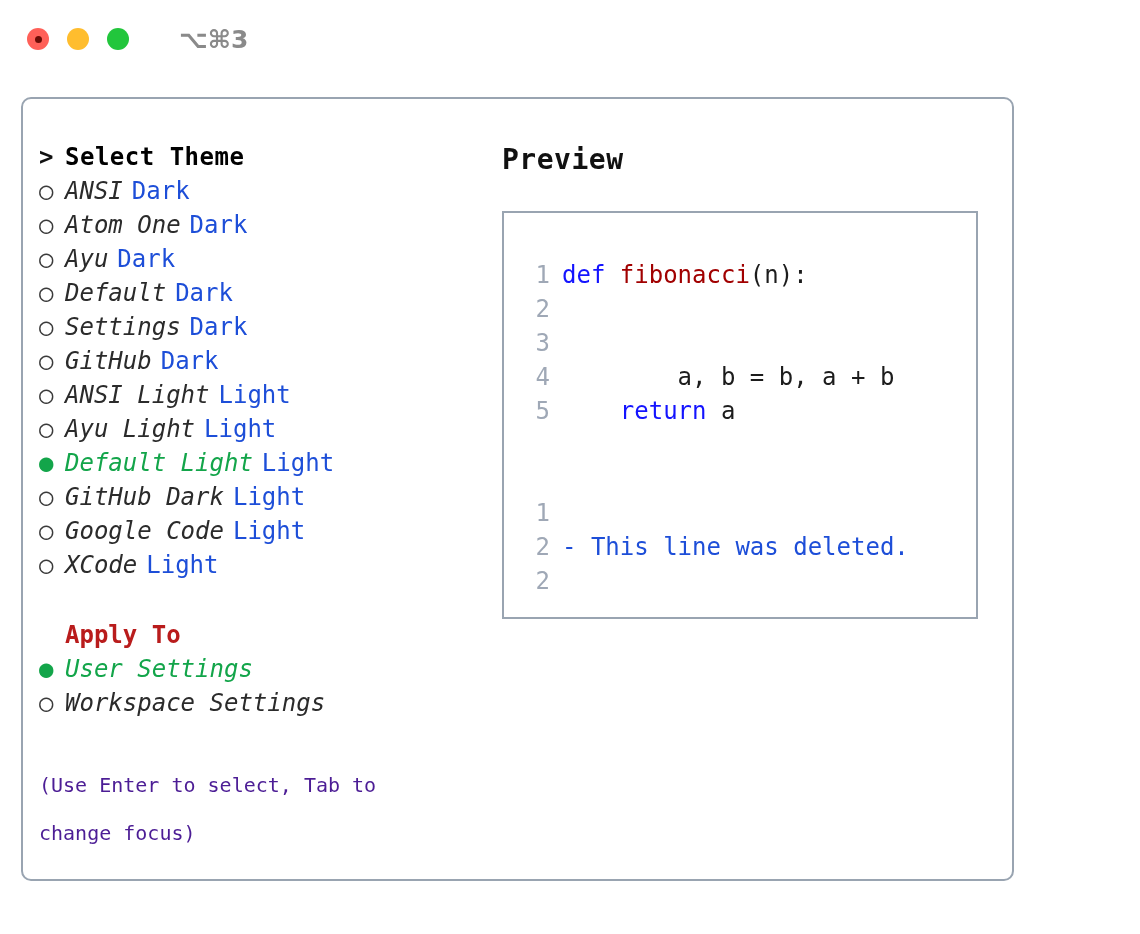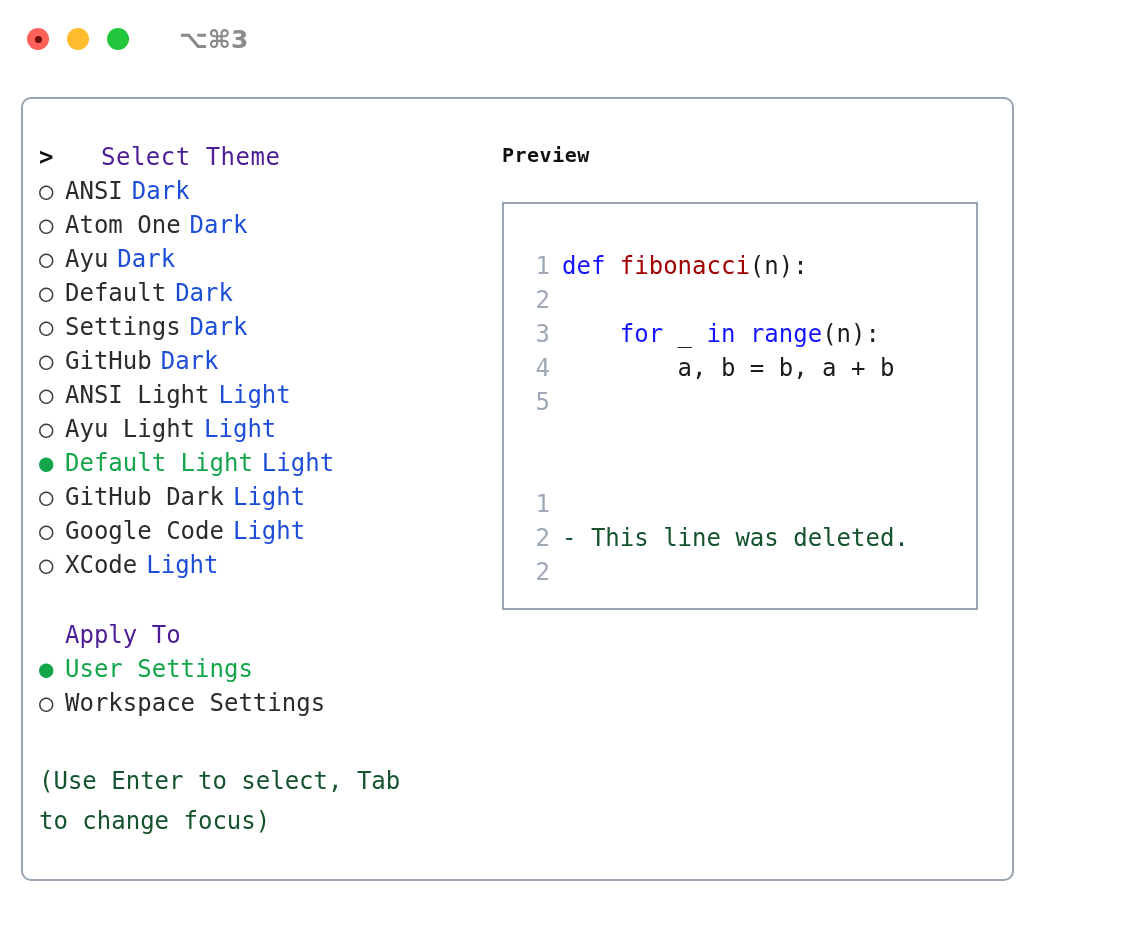--- a/index.html
+++ b/index.html
@@ -110,63 +110,62 @@
     line-height: 1;
   }
   .marker.prompt {
     color: #111111;
     font-weight: bold;
   }
   .marker.unselected { color: #3a3a3a; }
   .marker.selected   { color: #13a54a; }
 
   .heading-text {
-    color: #4c1d95;
-    font-weight: normal;
+    color: #000000;
+    font-weight: bold;
     letter-spacing: 0.5px;
-    margin-left: 36px;
-  }
-  .item-label { color: #2b2b2b; }
+  }
+  .item-label { color: #2b2b2b; font-style: italic; }
   .item-label.selected { color: #13a54a; }
   .item-tag {
     color: #1d4ed8;
     margin-left: 9px;
   }
 
   .section-gap { height: 36px; }
 
   .subheading {
     display: flex;
     align-items: baseline;
     height: 34px;
     font-size: 24px;
     white-space: pre;
   }
   .subheading .spacer { width: 26px; flex: 0 0 26px; }
-  .subheading-text { color: #4c1d95; }
+  .subheading-text { color: #b91c1c; font-weight: bold; }
 
   .hint {
     position: absolute;
     left: 16px;
     top: 662px;
     width: 400px;
-    font-size: 24px;
-    line-height: 40px;
-    color: #14532d;
+    font-size: 20px;
+    line-height: 48px;
+    color: #4c1d95;
   }
 
   
   .right-col {
     position: absolute;
     left: 479px;
     top: 44px;
     width: 490px;
   }
   .preview-title {
-    font-size: 20px;
+    font-size: 28px;
     font-weight: bold;
     color: #111111;
     letter-spacing: 0.5px;
     margin-bottom: 35px;
   }
   .code-box {
     width: 476px;
     height: 408px;
     box-sizing: border-box;
     border: 2px solid #99a4b1;
@@ -188,21 +187,21 @@
     margin-right: 12px;
   }
   .code-text { white-space: pre; }
 
   .tok-kw    { color: #1414ff; }
   .tok-fn    { color: #a10000; }
   .tok-plain { color: #1c1c1c; }
   .blank-line { height: 34px; }
 
   .diff-ctx { color: #7f7f7f; }
-  .diff-del { color: #14532d; }
+  .diff-del { color: #1d4ed8; }
   .diff-add { color: #0aa80a; }
 </style>
 </head>
 <body>
 
 <div class="window">
 
   <div class="titlebar">
     <div class="lights">
       <span class="light red"></span>
@@ -323,30 +322,30 @@
             <span class="lineno">1</span>
             <span class="code-text"><span class="tok-kw">def </span><span class="tok-fn">fibonacci</span><span class="tok-plain">(n):</span></span>
           </div>
 
           <div class="code-line">
             <span class="lineno">2</span>
           </div>
 
           <div class="code-line">
             <span class="lineno">3</span>
-            <span class="code-text"><span class="tok-plain">    </span><span class="tok-kw">for</span><span class="tok-plain"> _ </span><span class="tok-kw">in</span><span class="tok-plain"> </span><span class="tok-kw">range</span><span class="tok-plain">(n):</span></span>
           </div>
 
           <div class="code-line">
             <span class="lineno">4</span>
             <span class="code-text tok-plain">        a, b = b, a + b</span>
           </div>
 
           <div class="code-line">
             <span class="lineno">5</span>
+            <span class="code-text"><span class="tok-plain">    </span><span class="tok-kw">return</span><span class="tok-plain"> a</span></span>
           </div>
 
           <div class="blank-line"></div>
           <div class="blank-line"></div>
 
           <div class="code-line">
             <span class="lineno">1</span>
           </div>
 
           <div class="code-line">

